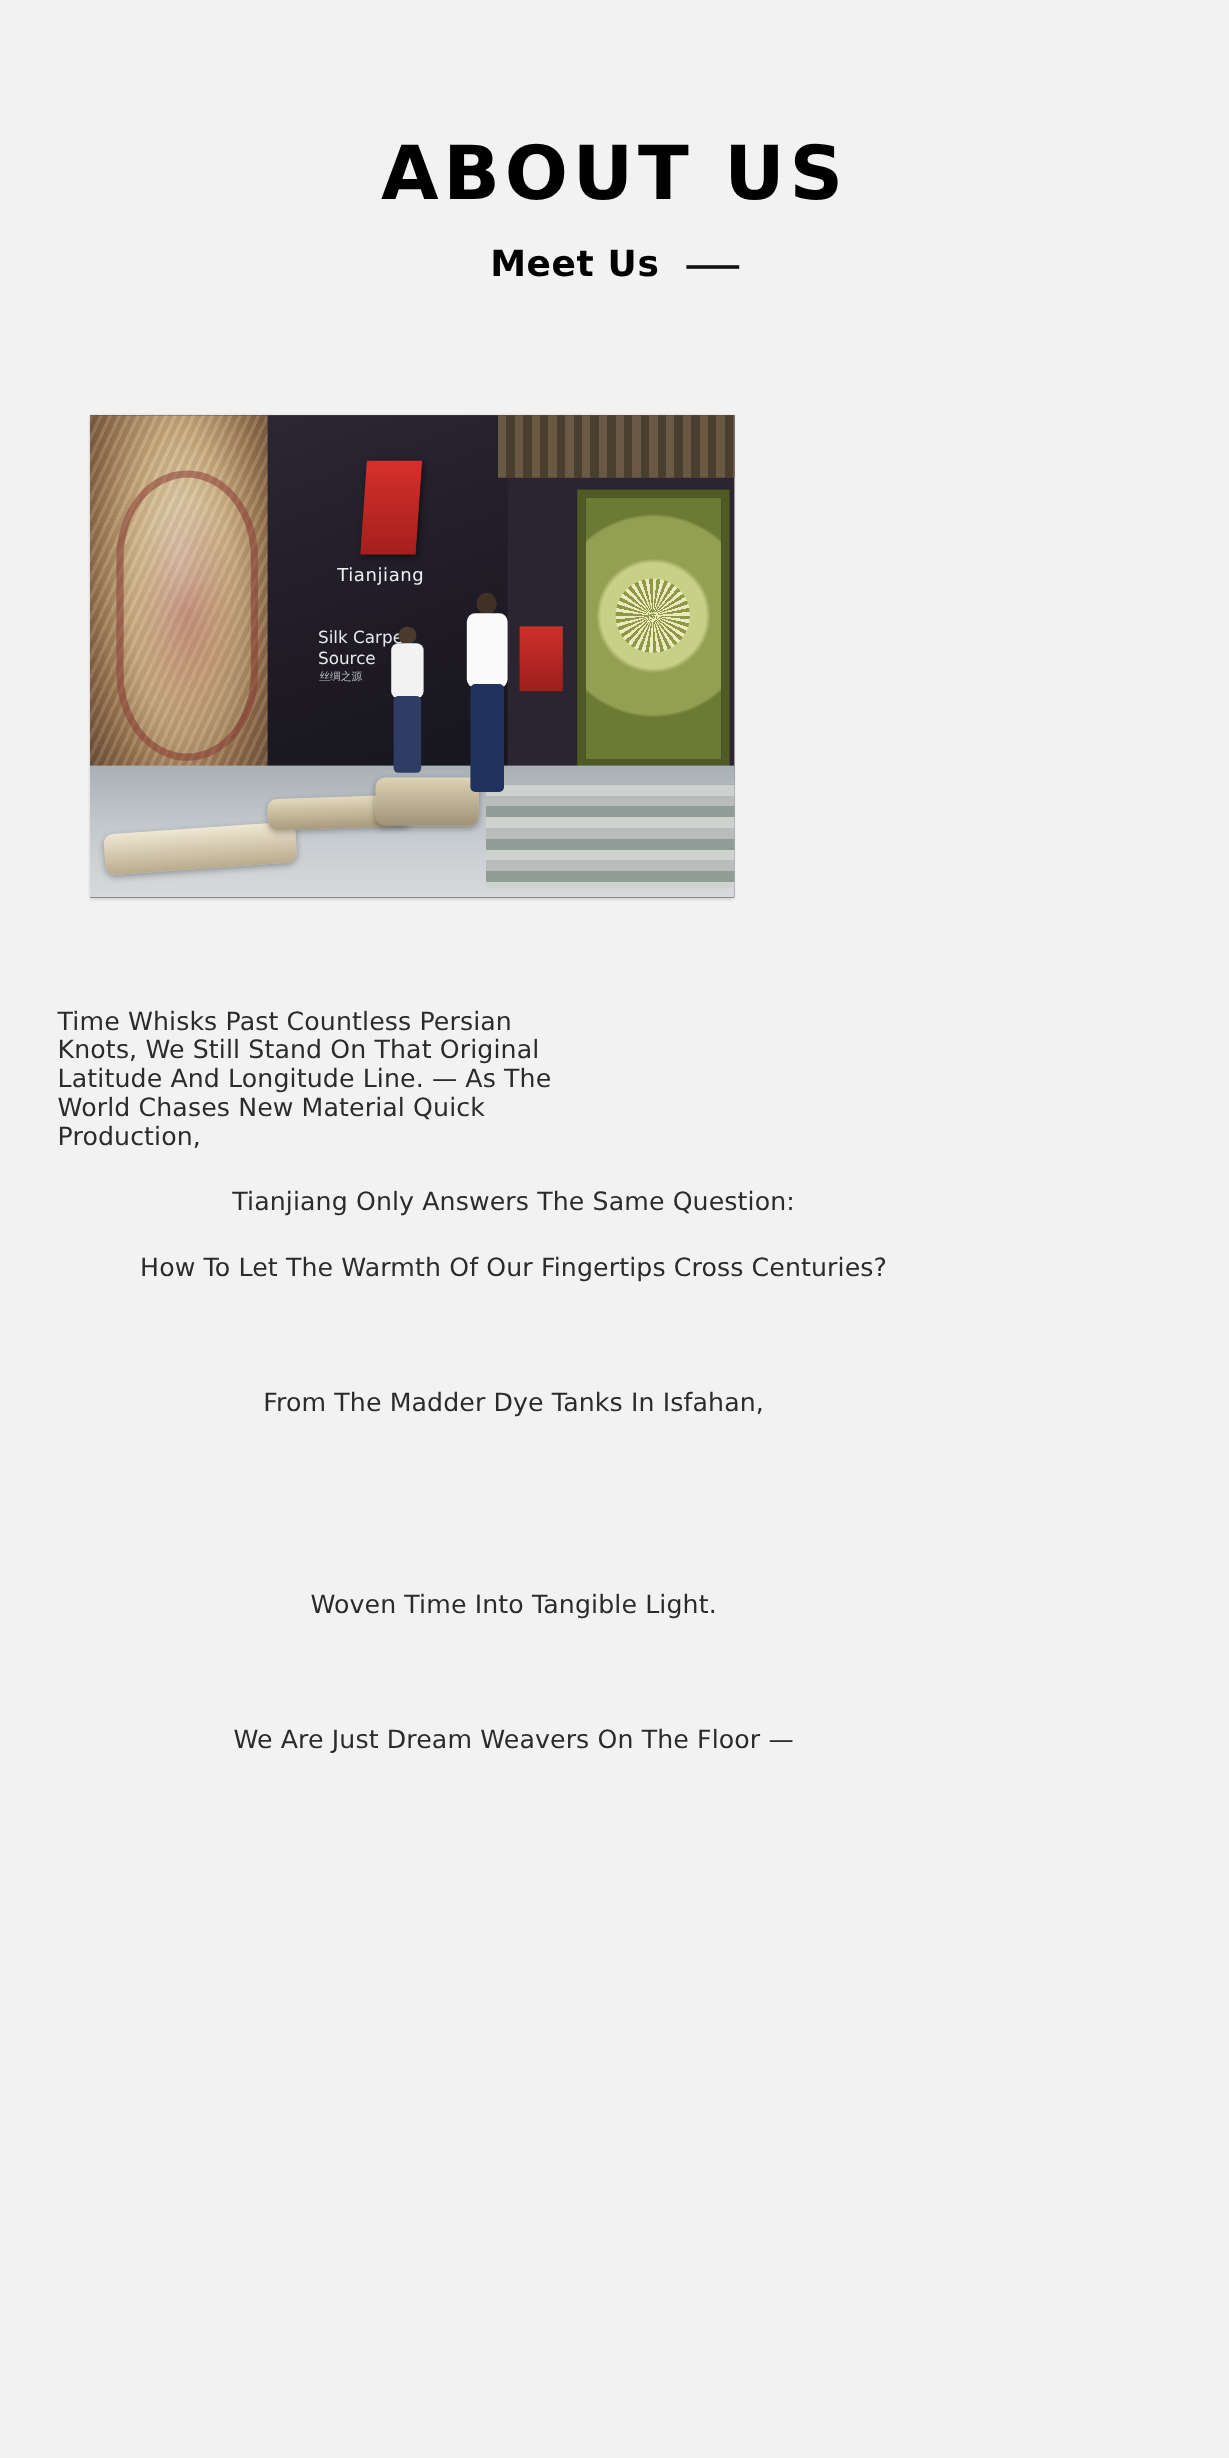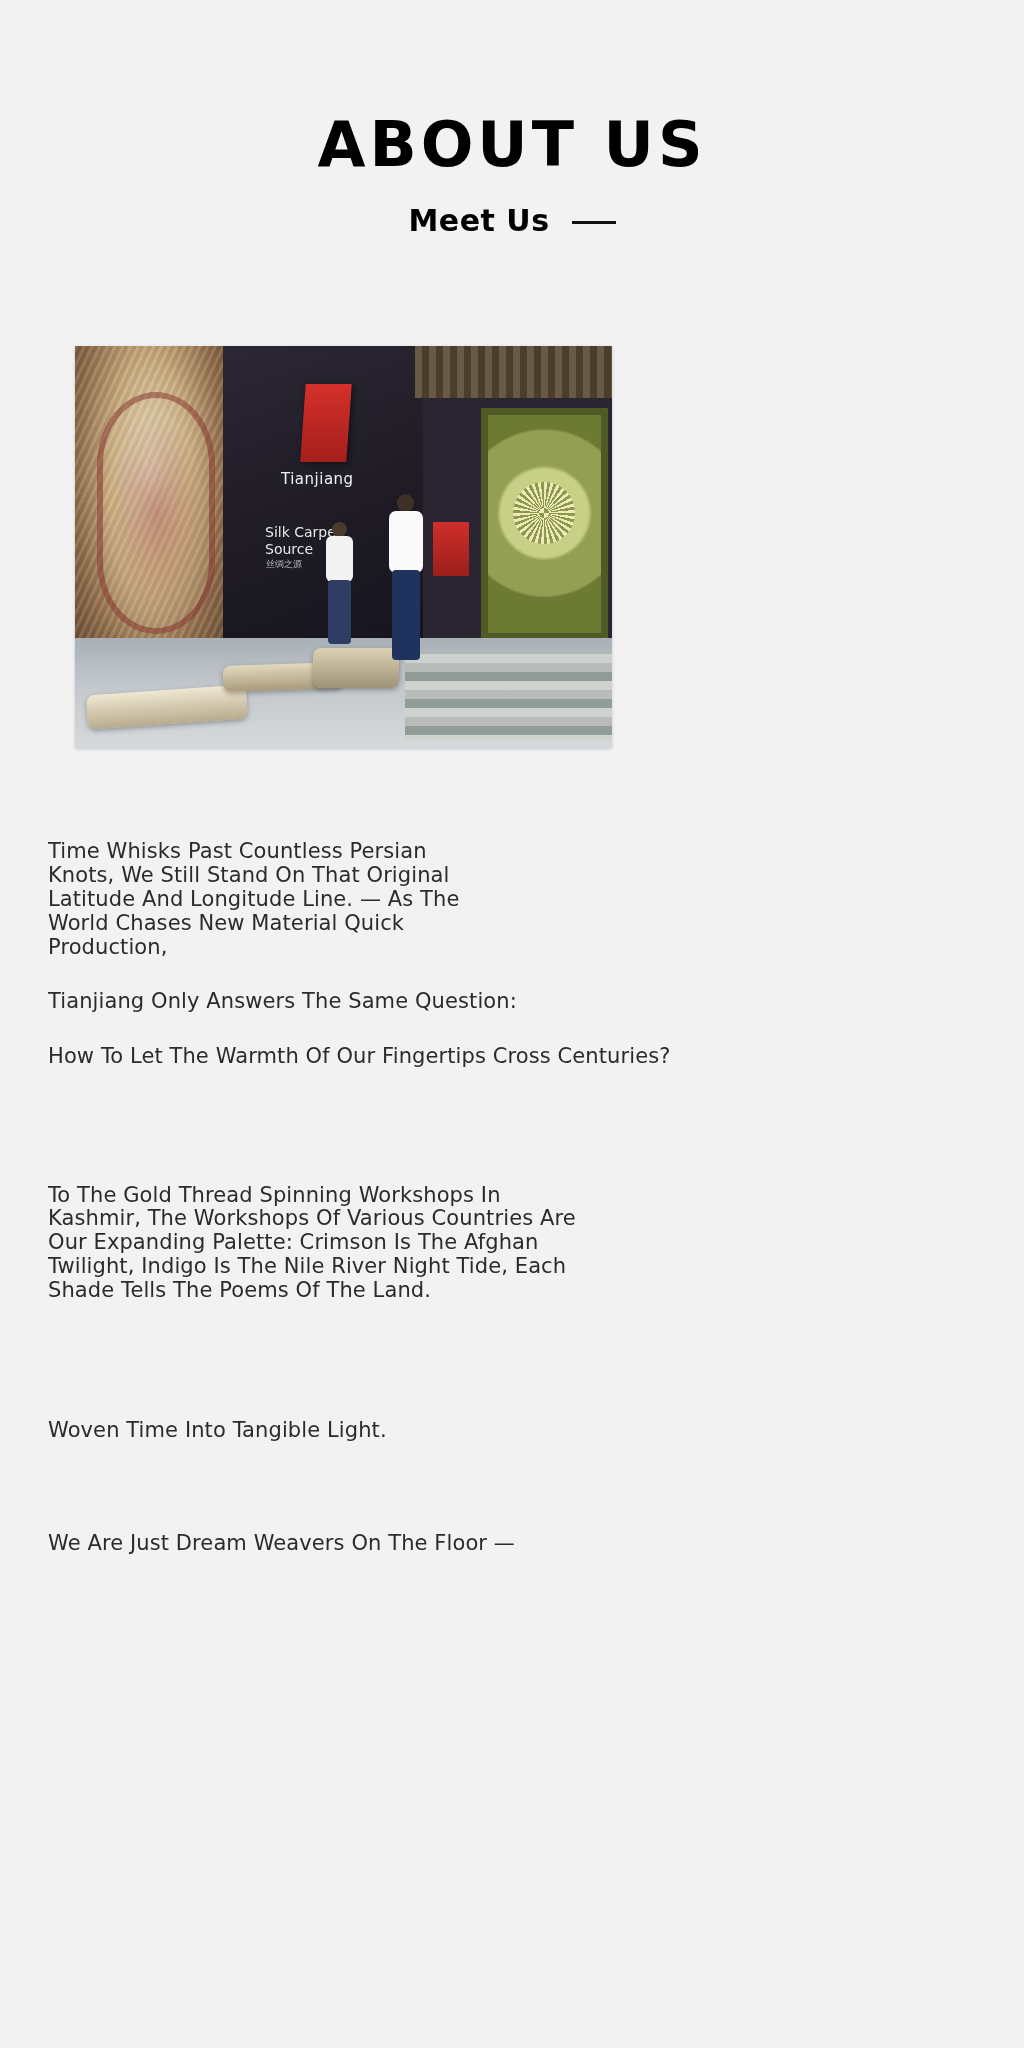--- a/index.html
+++ b/index.html
@@ -252,21 +252,21 @@
     line-height: 1.28;
     margin: 0;
     letter-spacing: 0.1px;
     font-family: "DejaVu Sans", sans-serif;
   }
   .para.tight { line-height: 1.14; }
   .gap-sm { height: 28px; }
   .gap-lg { height: 86px; }
   .w-narrow { max-width: 420px; }
   .w-mid { max-width: 545px; }
-  .w-wide { max-width: 760px; }
+  .w-wide { max-width: 760px; text-align: center; }
 </style>
 </head>
 <body>
 
 <div class="page">
 
   <div class="header">
     <h1 class="title">ABOUT US</h1>
     <div class="subtitle-row">
       <span class="subtitle">Meet Us</span>
@@ -307,22 +307,22 @@
   </div>
 
   <div class="content">
     <p class="para tight w-narrow">Time Whisks Past Countless Persian Knots, We Still Stand On That Original Latitude And Longitude Line. — As The World Chases New Material Quick Production,</p>
     <div class="gap-sm"></div>
     <p class="para w-wide">Tianjiang Only Answers The Same Question:</p>
     <div class="gap-sm"></div>
     <p class="para w-wide">How To Let The Warmth Of Our Fingertips Cross Centuries?</p>
 
     <div class="gap-lg"></div>
-    <div class="gap-sm"></div>
-    <p class="para tight w-mid">To The Gold Thread Spinning Workshops In Kashmir, The Workshops Of Various Countries Are Our Expanding Palette: Crimson Is The Afghan Twilight, Indigo Is The Nile River Night Tide, Each Shade Tells The Poems Of The Land.</p>
+    <p class="para w-wide">From The Madder Dye Tanks In Isfahan,</p>
+    <div class="gap-sm"></div>
 
     <div class="gap-lg"></div>
     <div class="gap-sm"></div>
     <p class="para w-wide">Woven Time Into Tangible Light.</p>
 
     <div class="gap-lg"></div>
     <p class="para w-wide">We Are Just Dream Weavers On The Floor —</p>
     <div class="gap-sm"></div>
   </div>
 

